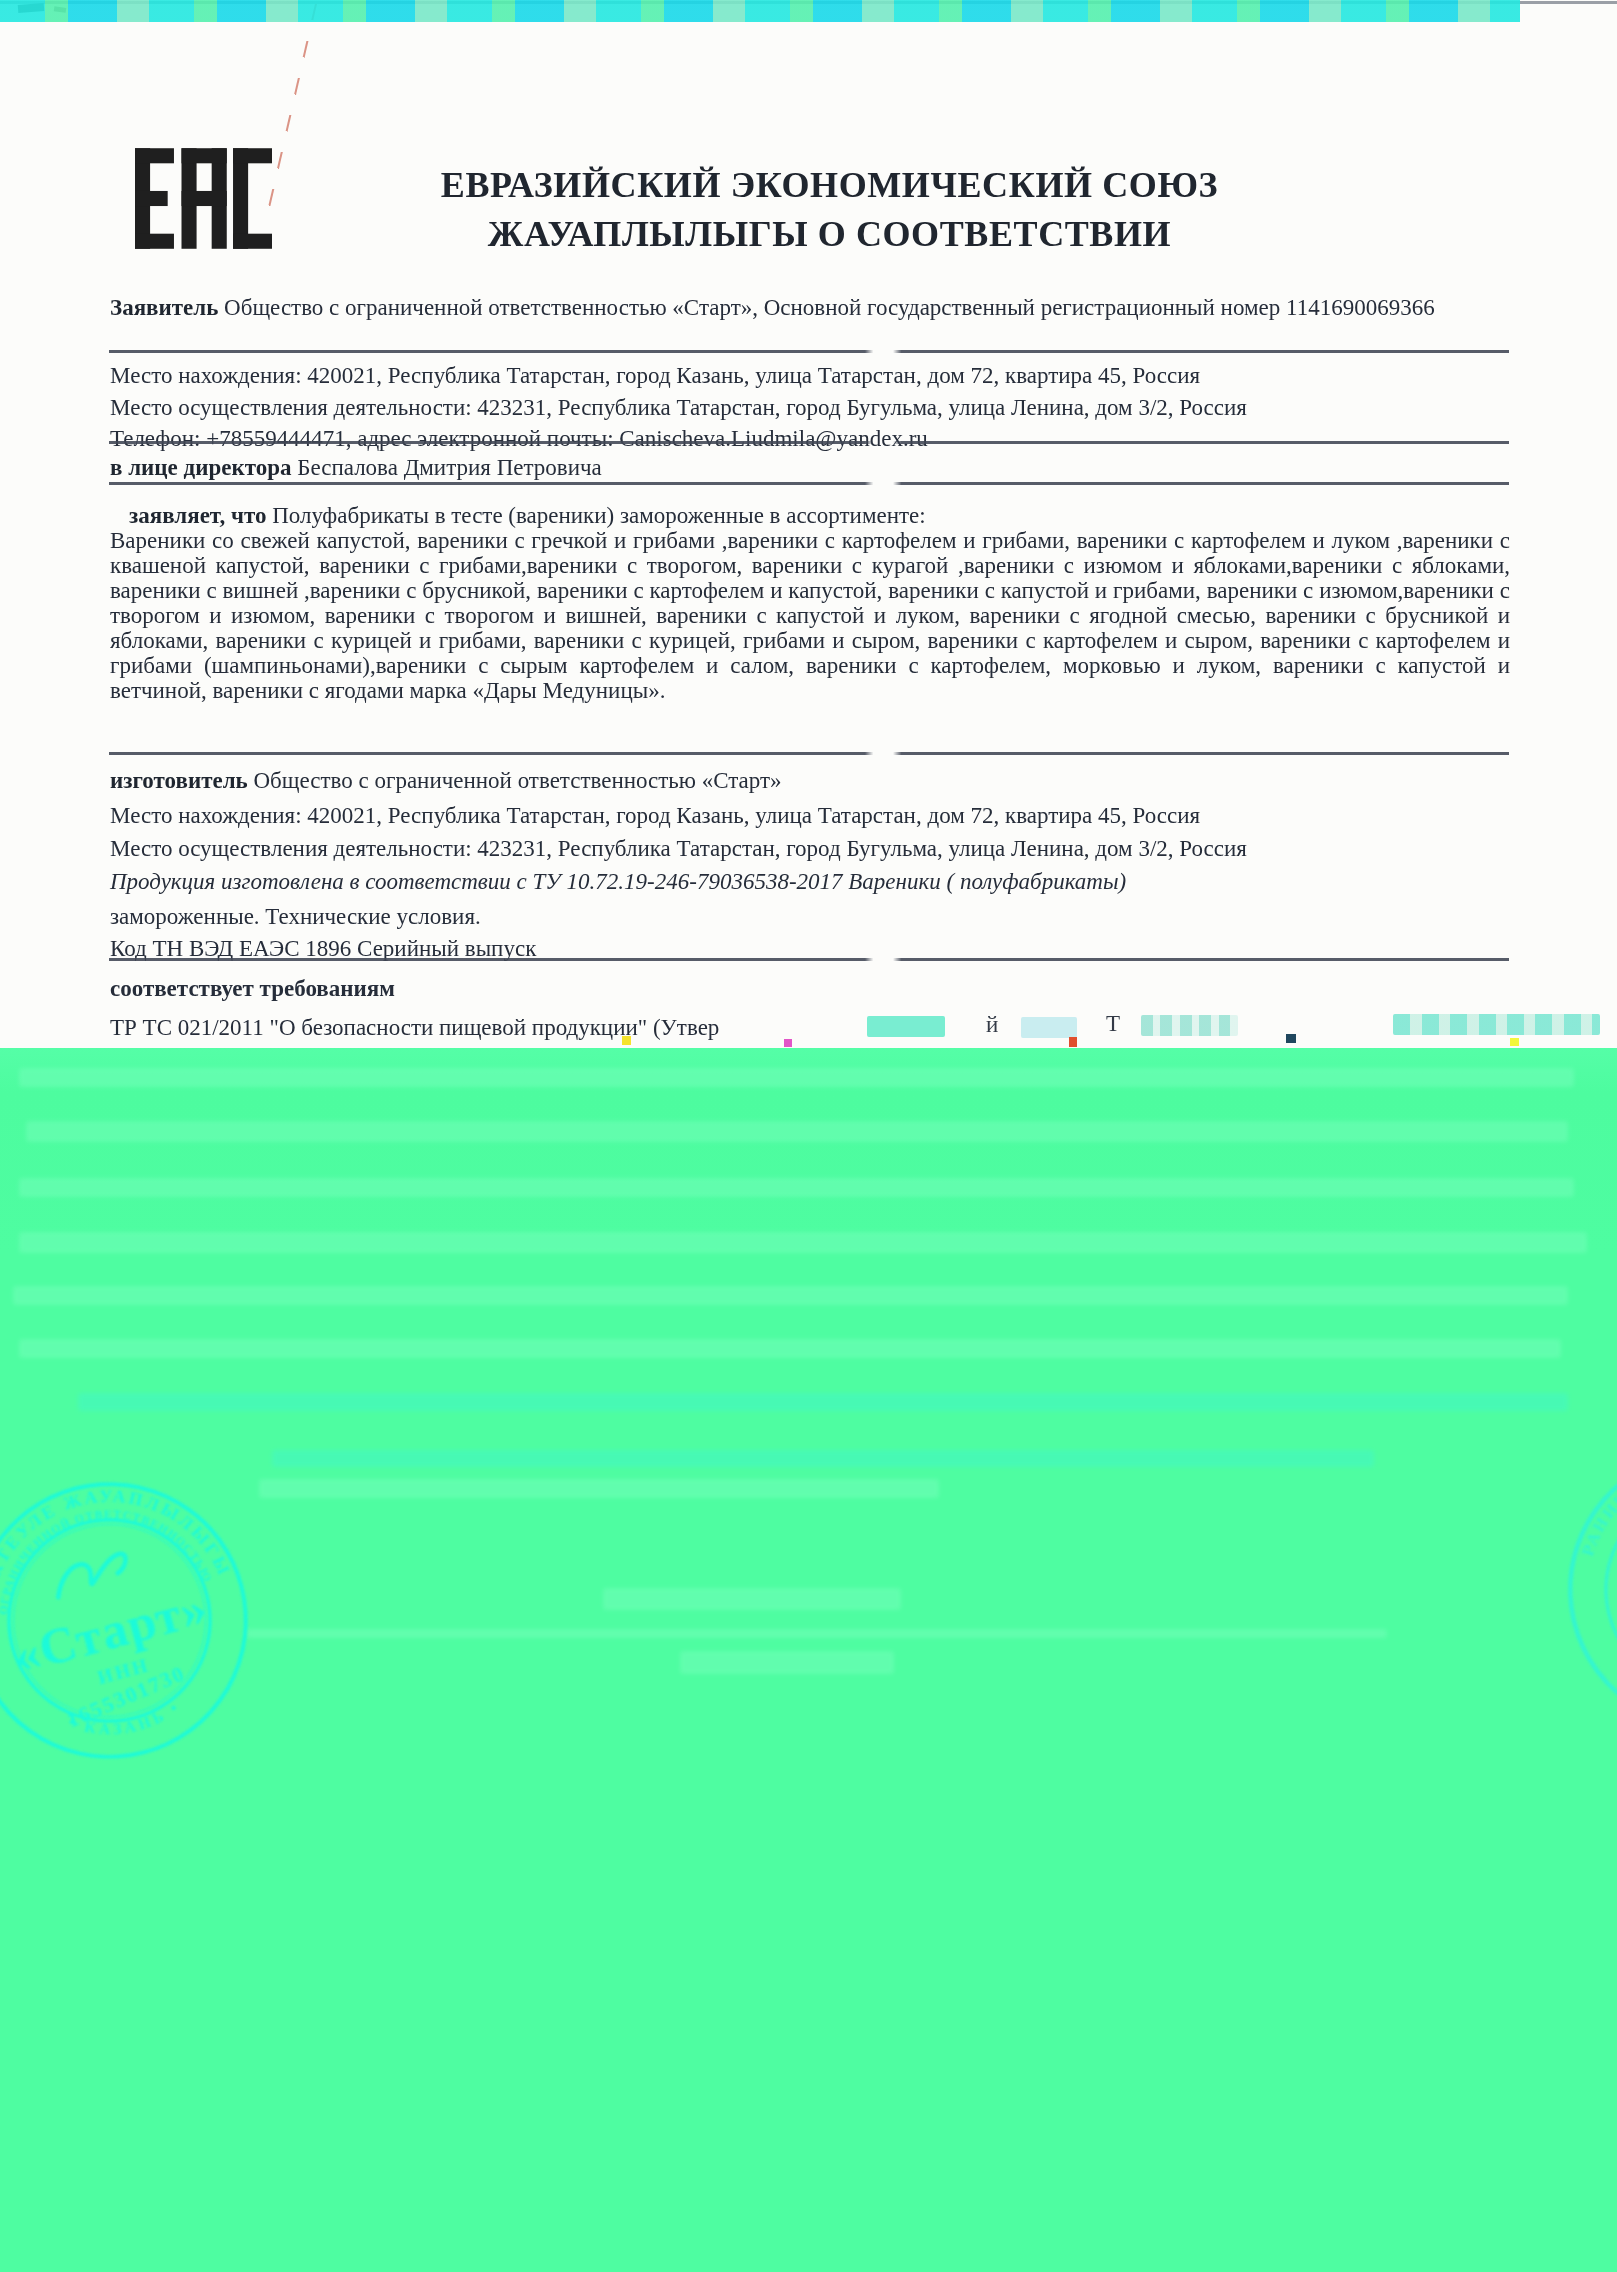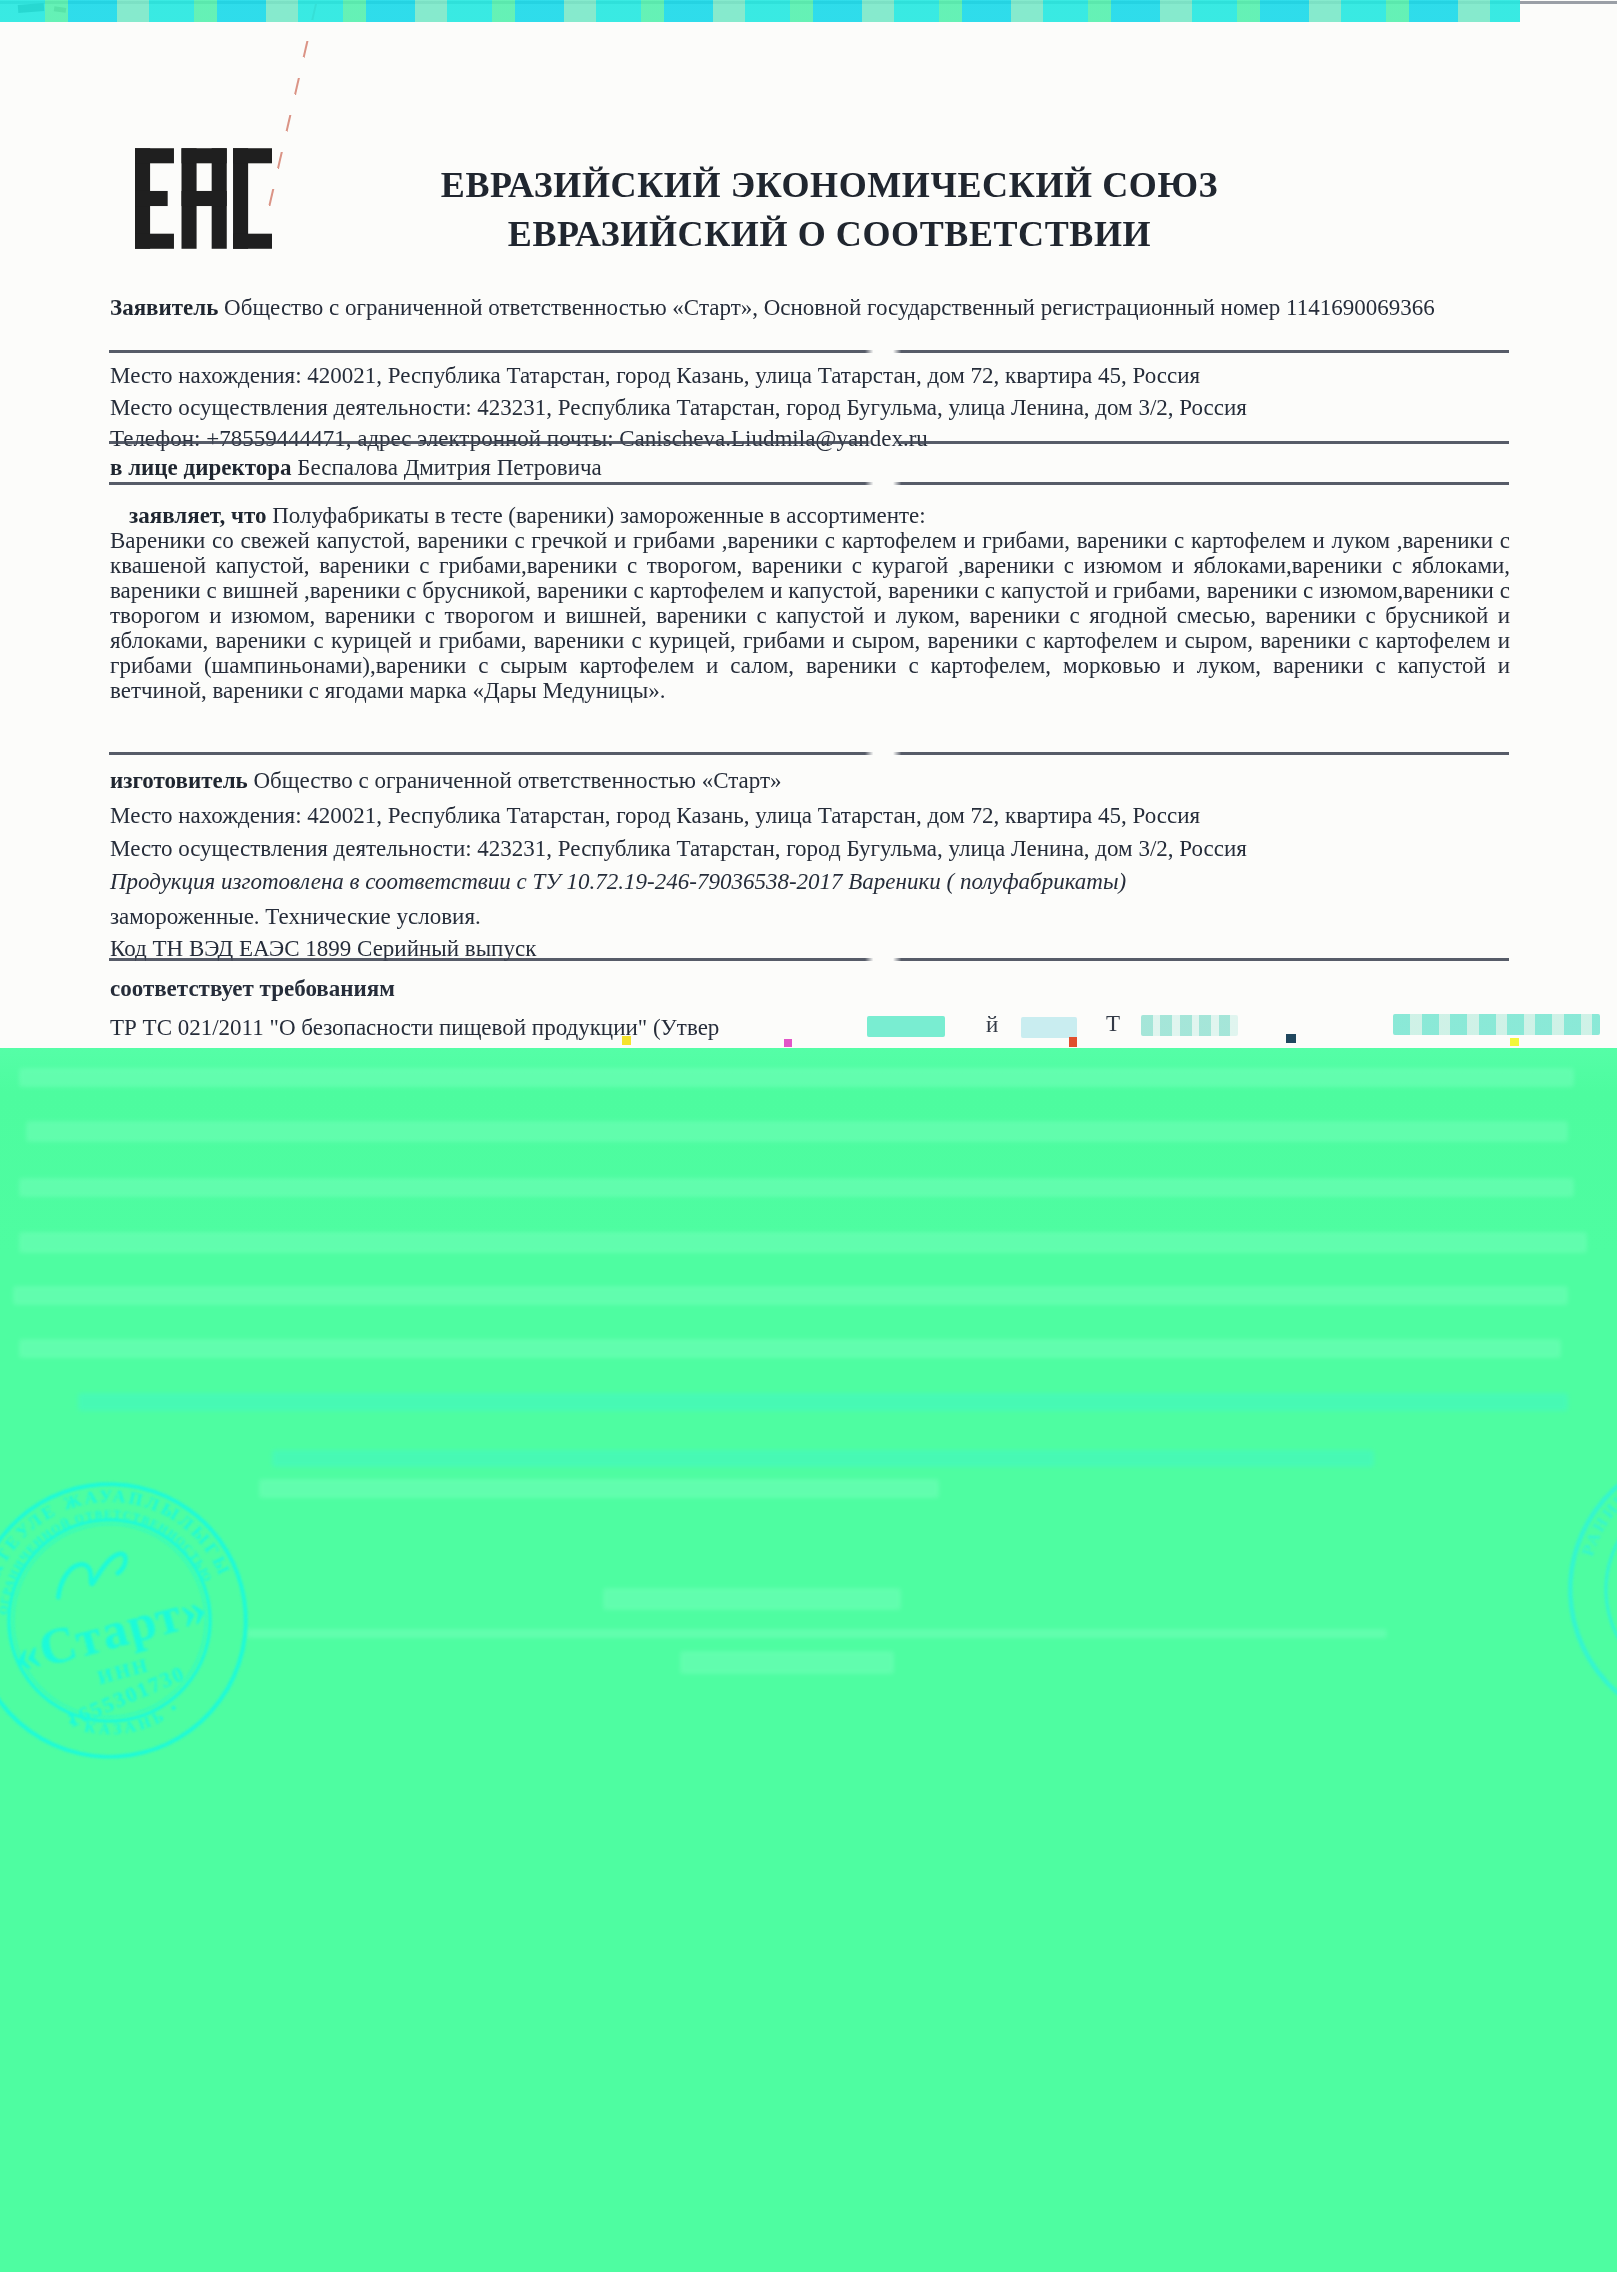--- a/index.html
+++ b/index.html
@@ -77,21 +77,21 @@
         <rect x="74" y="68" width="72" height="24"></rect>
         <rect x="156" y="0" width="24" height="160"></rect>
         <rect x="156" y="0" width="62" height="24"></rect>
         <rect x="156" y="136" width="62" height="24"></rect>
       </g>
     </svg>
   </div>
 
   <div class="abs title">
     <div>ЕВРАЗИЙСКИЙ ЭКОНОМИЧЕСКИЙ СОЮЗ</div>
-    <div>ЕВРАЗИЙСКИЙ О СООТВЕТСТВИИ</div>
+    <div>ЖАУАПЛЫЛЫГЫ О СООТВЕТСТВИИ</div>
   </div>
 
   <div class="abs block t" style="top:292px;"><b>Заявитель</b> <span>Общество с ограниченной ответственностью «Старт», Основной государственный регистрационный номер 1141690069366</span></div>
   <div class="abs rule" style="top:350px;"></div>
 
   <div class="abs block t line" style="top:360px;">Место нахождения: 420021, Республика Татарстан, город Казань, улица Татарстан, дом 72, квартира 45, Россия</div>
   <div class="abs block t line" style="top:392px;">Место осуществления деятельности: 423231, Республика Татарстан, город Бугульма, улица Ленина, дом 3/2, Россия</div>
   <div class="abs block t line" style="top:423px;">Телефон: +78559444471, адрес электронной почты: Canischeva.Liudmila@yandex.ru</div>
   <div class="abs rule" style="top:441px;"></div>
 
@@ -100,21 +100,21 @@
 
   <div class="abs block t line" style="top:500px;margin-left:19px;"><b>заявляет, что</b> <span>Полуфабрикаты в тесте (вареники) замороженные в ассортименте:</span></div>
   <div class="abs block para" style="top:528px;">Вареники со свежей капустой, вареники с гречкой и грибами ,вареники с картофелем и грибами, вареники с картофелем и луком ,вареники с квашеной капустой, вареники с грибами,вареники с творогом, вареники с курагой ,вареники с изюмом и яблоками,вареники с яблоками, вареники с вишней ,вареники с брусникой, вареники с картофелем и капустой, вареники с капустой и грибами, вареники с изюмом,вареники с творогом и изюмом, вареники с творогом и вишней, вареники с капустой и луком, вареники с ягодной смесью, вареники с брусникой и яблоками, вареники с курицей и грибами, вареники с курицей, грибами и сыром, вареники с картофелем и сыром, вареники с картофелем и грибами  (шампиньонами),вареники с сырым картофелем и салом, вареники с картофелем, морковью и луком, вареники с капустой и ветчиной, вареники с ягодами марка  «Дары Медуницы».</div>
   <div class="abs rule" style="top:752px;"></div>
 
   <div class="abs block t line" style="top:765px;"><b>изготовитель</b> <span>Общество с ограниченной ответственностью «Старт»</span></div>
   <div class="abs block t line" style="top:800px;">Место нахождения: 420021, Республика Татарстан, город Казань, улица Татарстан, дом 72, квартира 45, Россия</div>
   <div class="abs block t line" style="top:833px;">Место осуществления деятельности: 423231, Республика Татарстан, город Бугульма, улица Ленина, дом 3/2, Россия</div>
   <div class="abs block t line" style="top:866px;font-style:italic;">Продукция изготовлена в соответствии с ТУ 10.72.19-246-79036538-2017 Вареники ( полуфабрикаты)</div>
   <div class="abs block t line" style="top:901px;">замороженные. Технические условия.</div>
-  <div class="abs block t line" style="top:933px;">Код ТН ВЭД ЕАЭС  1899 Серийный выпуск</div>
+  <div class="abs block t line" style="top:933px;">Код ТН ВЭД ЕАЭС  1896 Серийный выпуск</div>
   <div class="abs rule" style="top:958px;"></div>
 
   <div class="abs block t line" style="top:973px;font-weight:bold;">соответствует требованиям</div>
   <div class="abs block t line" style="top:1012px;">ТР ТС 021/2011 "О безопасности пищевой продукции" (Утвер</div>
 
   <span class="frag" style="left:986px;top:1012px;">й</span>
   <span class="frag" style="left:1106px;top:1011px;">Т</span>
   <span class="frag" style="left:1322px;top:1048px;">№ 000</span>
   <div class="gblock" style="left:867px;top:1016px;width:78px;background:#57e8c7;"></div>
   <div class="gblock" style="left:1021px;top:1017px;width:56px;background:#bce9ee;"></div>

